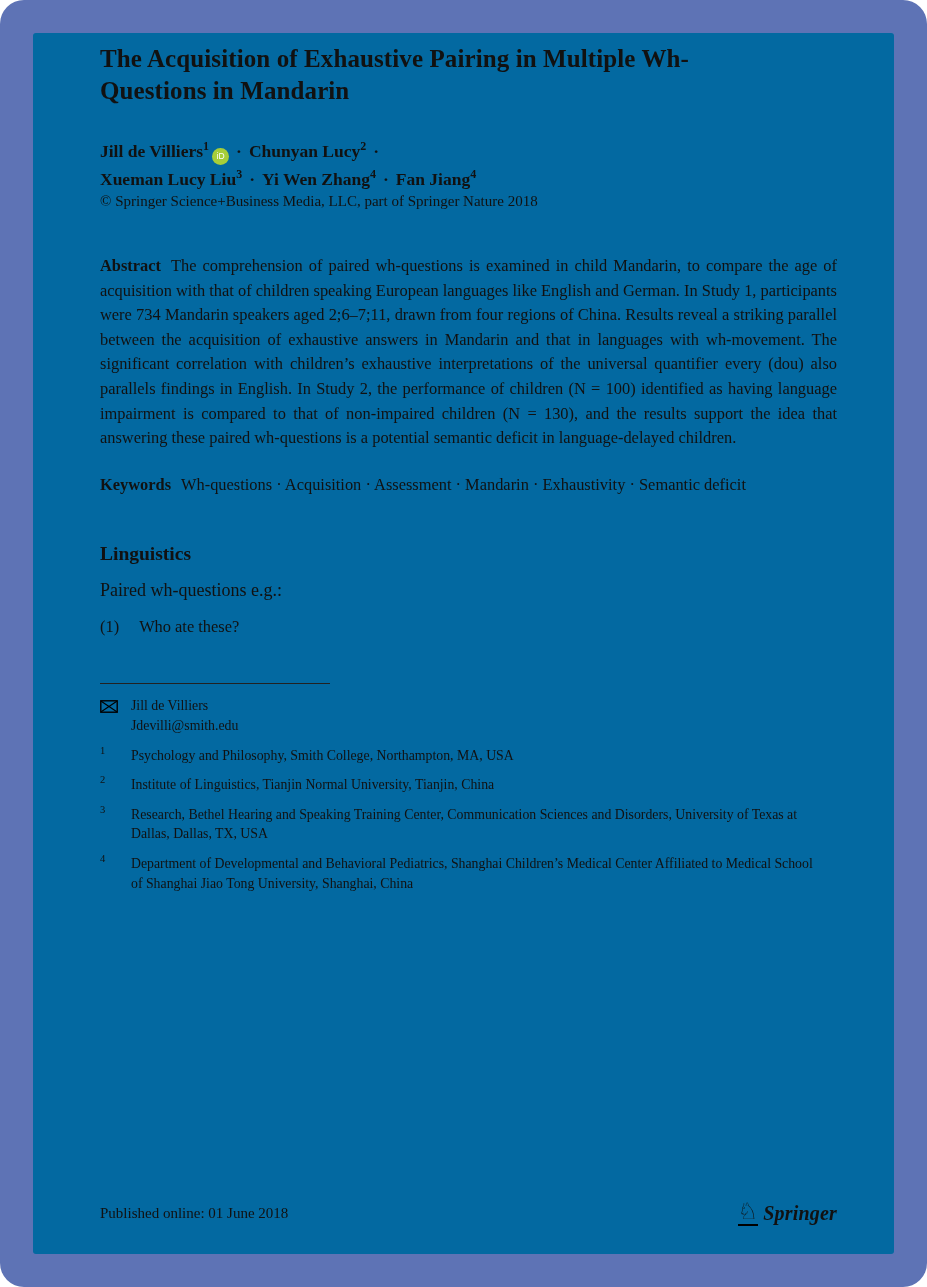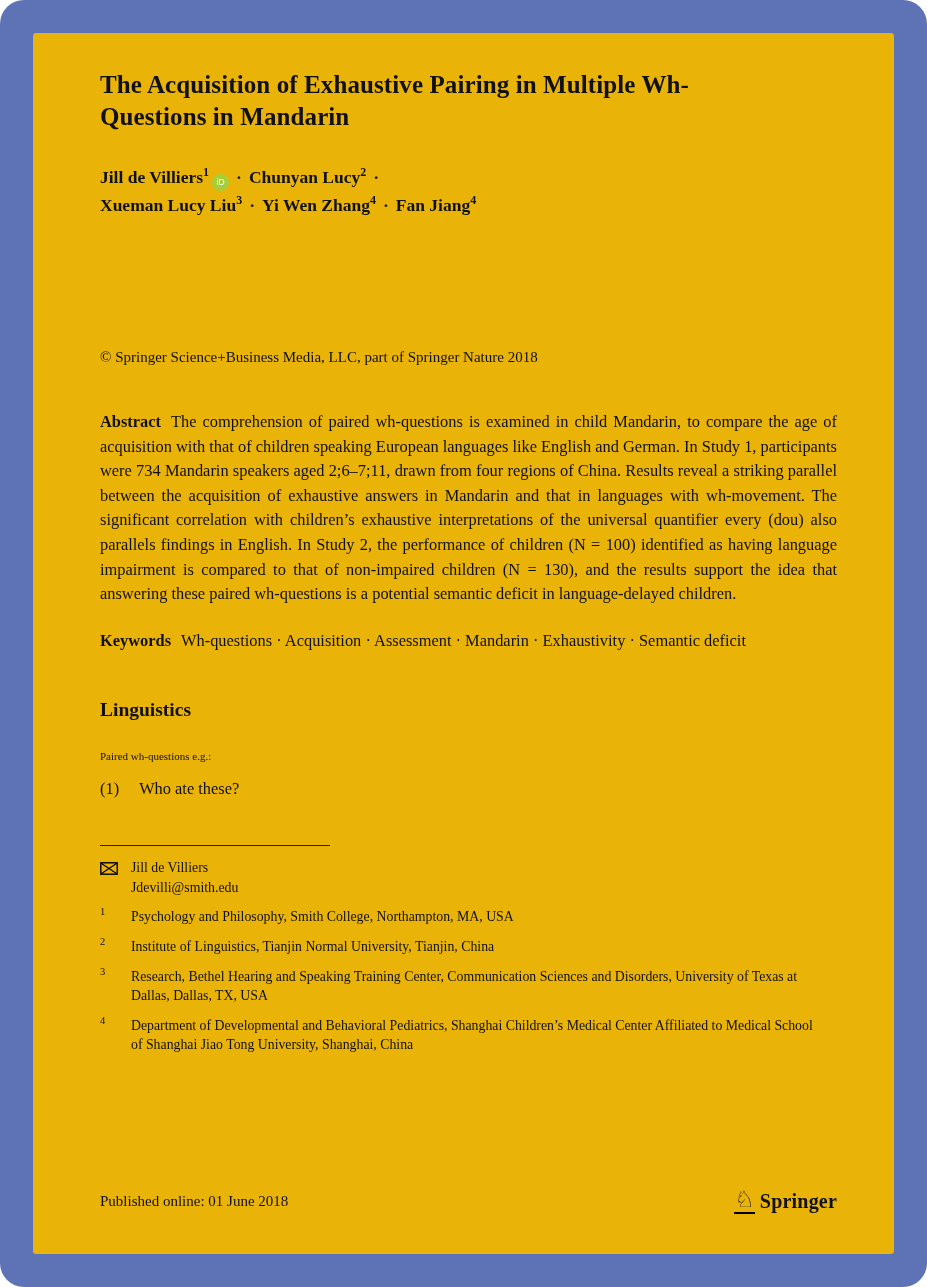--- a/index.html
+++ b/index.html
@@ -12,23 +12,23 @@
   }
   .frame {
     position: absolute; inset: 0;
     width: 927px; height: 1287px;
     background: #5e73b5;
     border-radius: 24px;
     padding: 33px;
   }
   .page {
     width: 100%; height: 100%;
-    background: #eab308;
+    background: #0369a1;
     border-radius: 3px;
-    padding: 36px 57px 0 67px;
+    padding: 10px 57px 0 67px;
     position: relative;
     overflow: hidden;
   }
   .title {
     font-size: 25px;
     font-weight: bold;
     line-height: 1.28;
     max-width: 640px;
     letter-spacing: 0.1px;
   }
@@ -48,43 +48,42 @@
     color: #ffffff;
     font-family: "Liberation Sans", sans-serif;
     font-size: 8.5px;
     font-weight: normal;
     align-items: center;
     justify-content: center;
     vertical-align: -2px;
     margin-left: 3px;
   }
   .copyright {
-    margin-top: 130px;
     font-size: 15px;
   }
   .abstract {
     margin-top: 44px;
     font-size: 16.4px;
     line-height: 1.5;
     text-align: justify;
   }
   .abstract .label, .keywords .label { font-weight: bold; margin-right: 10px; }
   .keywords {
     margin-top: 22px;
     font-size: 16.4px;
     line-height: 1.5;
   }
   .intro-heading {
     margin-top: 46px;
     font-size: 19.5px;
     font-weight: bold;
   }
   .body-para {
-    margin-top: 28px;
-    font-size: 11px;
+    margin-top: 12px;
+    font-size: 18px;
     line-height: 1.45;
   }
   .example-row {
     margin-top: 14px;
     font-size: 16.4px;
     display: flex;
   }
   .example-row .ex-num { margin-right: 20px; }
   .body-para2 {
     margin-top: 14px;
@@ -107,41 +106,42 @@
   }
   .fn-num {
     font-size: 10.5px;
     position: relative;
     top: -2px;
   }
   .envelope { position: relative; top: 3px; }
   .corr-name { display: block; }
   .footer {
     position: absolute;
-    left: 67px; right: 57px; bottom: 40px;
+    left: 67px; right: 57px; bottom: 28px;
     display: flex;
     justify-content: space-between;
     align-items: center;
   }
   .published { font-size: 15px; }
   .springer {
     display: inline-flex;
     align-items: center;
     gap: 5px;
   }
   .knight {
     font-size: 23px;
     line-height: 1;
     border-bottom: 2.5px double #000000;
     padding-bottom: 1px;
   }
   .springer-name {
     font-size: 20px;
     font-weight: 600;
     letter-spacing: 0.2px;
+    font-style: italic;
   }
 </style>
 </head>
 <body>
 
 <div class="frame">
   <div class="page">
 
     <h1 class="title">The Acquisition of Exhaustive Pairing in Multiple Wh-Questions in Mandarin</h1>
 

